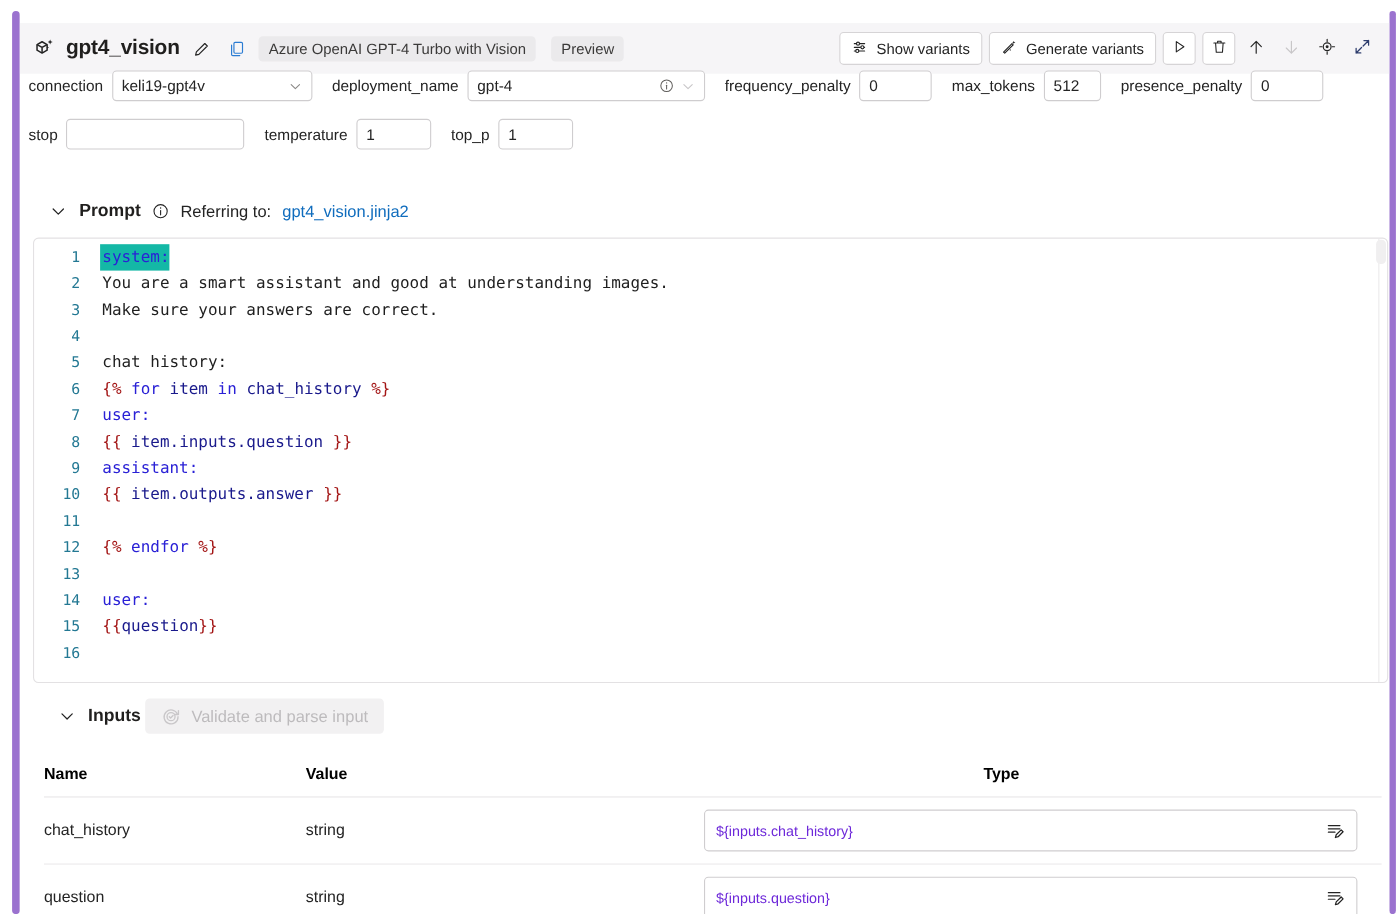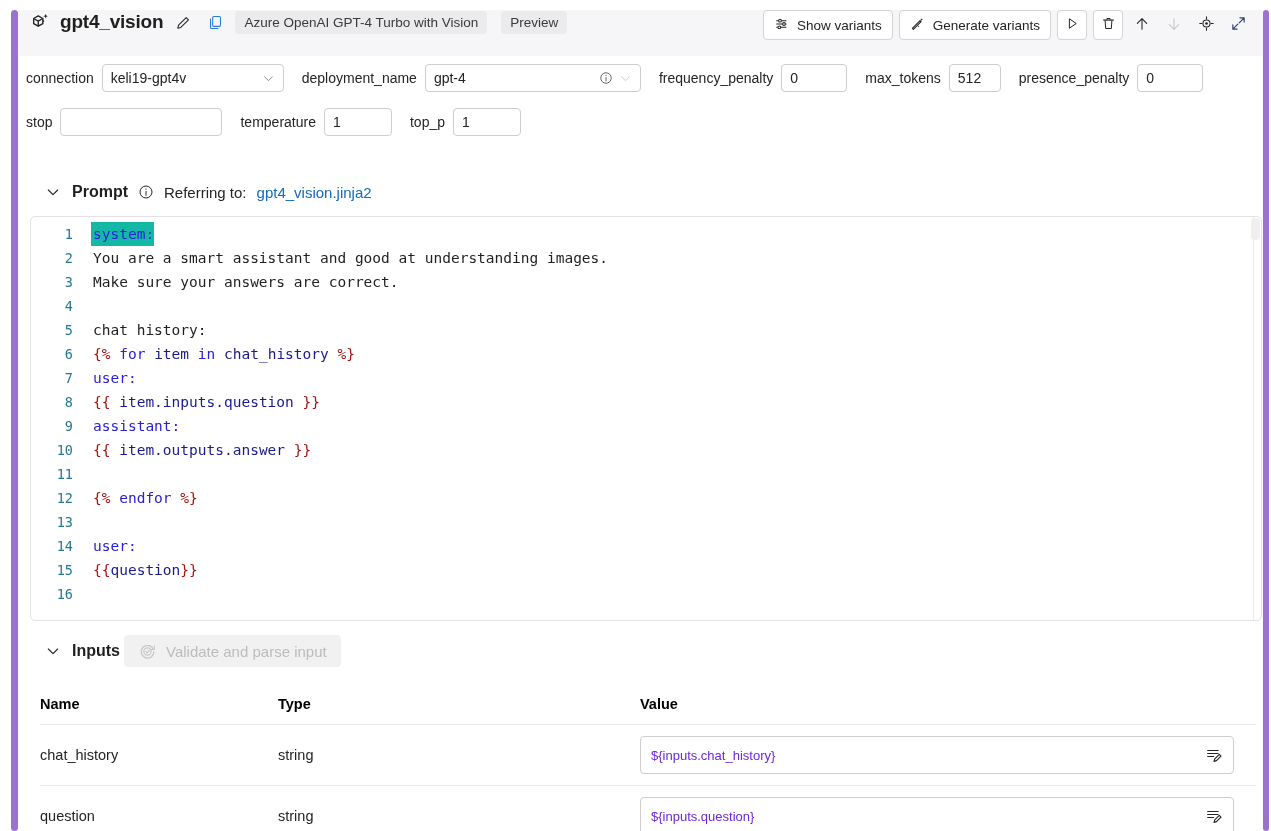--- a/index.html
+++ b/index.html
@@ -22,23 +22,23 @@
     position:absolute;left:1263px;top:10px;width:6px;height:821px;
     background:#9b72cf;border-radius:4px;
   }
   .card{
     position:absolute;left:18px;top:10px;width:1245px;height:821px;
     background:#ffffff;overflow:hidden;
   }
 
   
   .header{
-    position:absolute;left:0;top:0;width:1245px;height:46px;
+    position:absolute;left:0;top:11px;width:1245px;height:46px;
     background:#f6f5f7;
-    display:flex;align-items:flex-start;
+    display:flex;align-items:center;
   }
   .title-wrap{display:flex;align-items:center;gap:8px;padding-left:12px;}
   .node-icon{width:22px;height:22px;display:block;}
   .node-title{
     font-size:19px;font-weight:bold;color:#201f1e;letter-spacing:-0.2px;
     white-space:nowrap;
   }
   .icon-btn{
     width:24px;height:24px;display:flex;align-items:center;justify-content:center;
     cursor:pointer;border-radius:3px;
@@ -120,21 +120,21 @@
   .t-var{color:#1a1a8c;}
   .t-plain{color:#1f1f1f;}
   .editor-vline{
     position:absolute;top:0;bottom:0;left:1222px;width:1px;background:#eceaec;
   }
   .editor-scroll{
     position:absolute;right:1px;top:1px;width:9px;height:22px;background:#f0eff0;border-radius:4px;
   }
 
   
-  #inputs-head{position:absolute;left:0;top:626px;width:1245px;height:30px;display:flex;align-items:center;}
+  #inputs-head{position:absolute;left:8px;top:626px;width:1245px;height:30px;display:flex;align-items:center;}
   .validate-btn{
     display:flex;align-items:center;gap:9px;
     background:#f2f1f2;border:none;border-radius:4px;height:32px;padding:0 14px;
     font-size:15px;color:#bdbbbd;cursor:default;margin-left:4px;
   }
 
   .table{position:absolute;left:22px;top:674px;width:1216px;}
   .thead{display:flex;align-items:center;height:40px;border-bottom:1px solid #e8e6e8;}
   .th{font-size:14.5px;font-weight:bold;color:#000000;}
   .col-name{width:238px;}
@@ -422,22 +422,22 @@
           <path d="M10 12.1l1.5 1.5 2.8-2.9" stroke-linecap="round" stroke-linejoin="round"></path>
         </svg>
       </span>
       <span>Validate and parse input</span>
     </div>
   </div>
 
   <div class="table">
     <div class="thead">
       <div class="th col-name">Name</div>
+      <div class="th col-value">Value</div>
       <div class="th col-type">Type</div>
-      <div class="th col-value">Value</div>
     </div>
     <div id="table-body">
         <div class="trow">
           <div class="td col-name">chat_history</div>
           <div class="td col-type">string</div>
           <div class="col-value">
             <div class="val-input">
               <span class="txt">${inputs.chat_history}</span>
               <span class="edit-ico">
                 <svg width="18" height="18" viewBox="0 0 24 24" fill="none" stroke="#242424" stroke-width="1.5">

